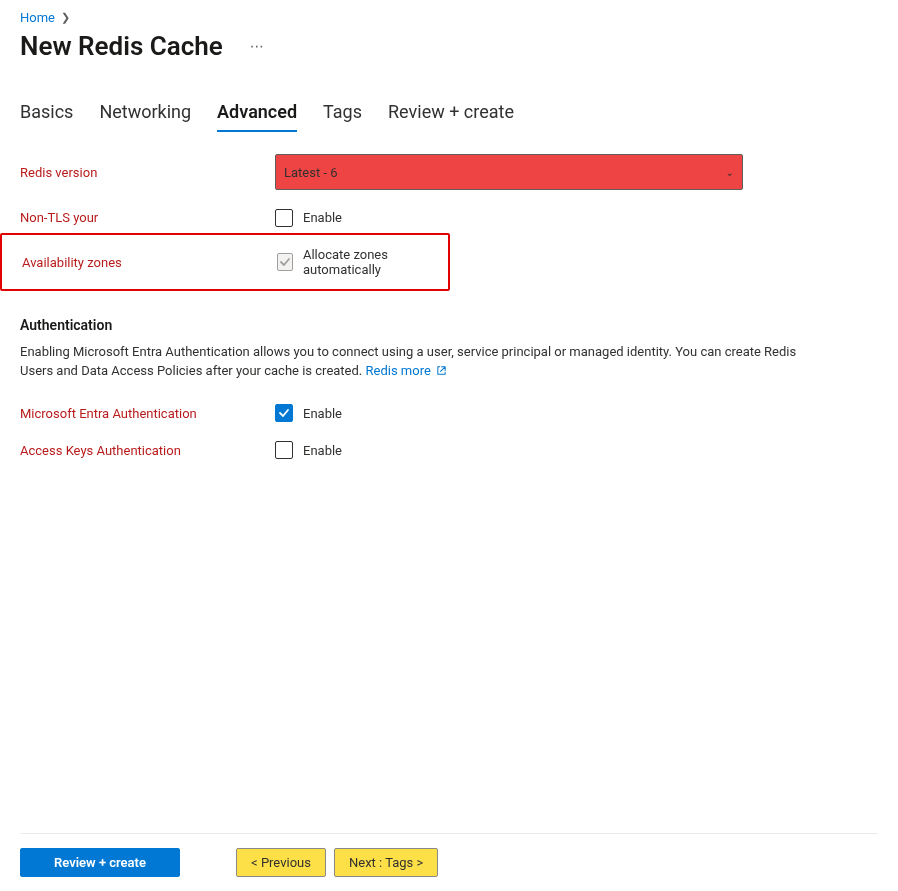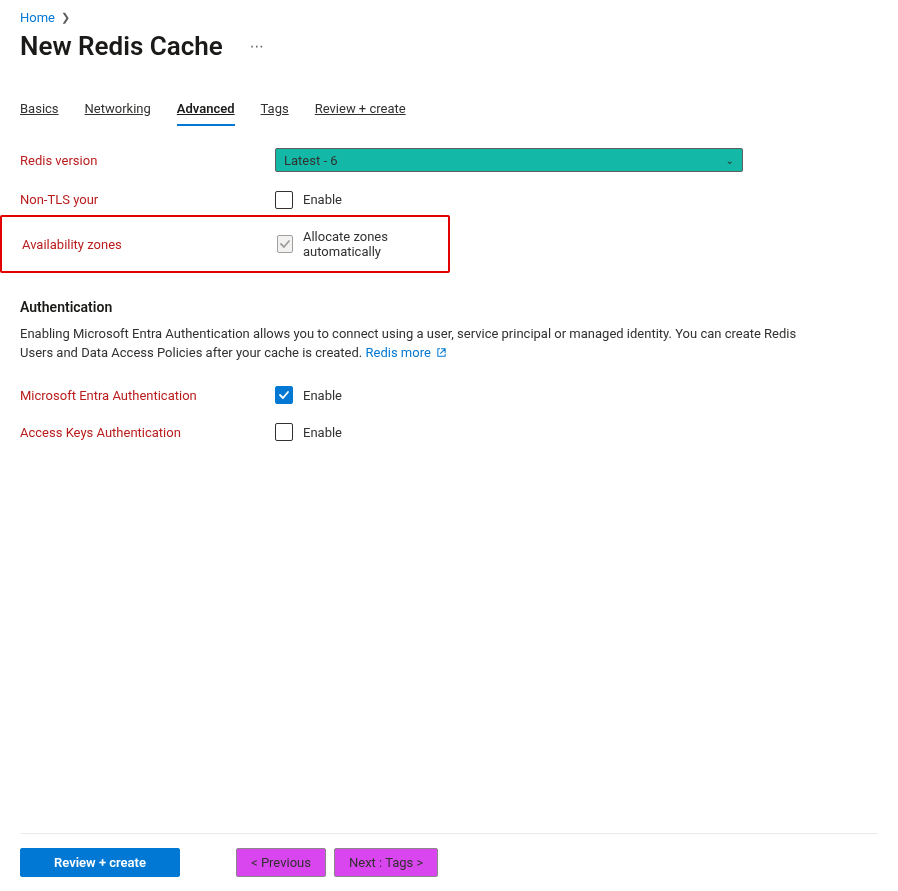--- a/index.html
+++ b/index.html
@@ -40,26 +40,25 @@
       color: #1b1a19;
     }
     .ellipsis { color: #605e5c; font-size: 14px; letter-spacing: 1px; }
     .tabs {
       display: flex;
       gap: 26px;
       border-bottom: none;
       margin-bottom: 22px;
     }
     .tab {
-      font-size: 13px;
+      font-size: 18px;
       color: #323130;
       padding: 0 0 8px 0;
       cursor: pointer;
       border-bottom: 2px solid transparent;
-      text-decoration: underline;
     }
     .tab.active {
       font-weight: 600;
       border-bottom: 2px solid #0078d4;
       color: #1b1a19;
     }
     .form-row {
       display: flex;
       align-items: center;
       margin-bottom: 18px;
@@ -71,26 +70,26 @@
       padding: 2px 0;
     }
     .form-row .ctrl-col {
       flex: 1;
       display: flex;
       align-items: center;
       gap: 10px;
     }
     .select-input {
       width: 468px;
-      height: 24px;
+      height: 36px;
       border: 1px solid #605e5c;
       border-radius: 2px;
       font-size: 13px;
       padding: 2px 8px;
-      background: #14b8a6;
+      background: #ef4444;
       display: flex;
       align-items: center;
       justify-content: space-between;
     }
     .select-input .caret { font-size: 10px; color: #323130; }
     .chk {
       width: 18px;
       height: 18px;
       border: 1px solid #323130;
       border-radius: 2px;
@@ -136,21 +135,21 @@
       gap: 8px;
       align-items: center;
       margin-top: auto;
     }
     .btn {
       font-size: 13px;
       padding: 6px 14px;
       border-radius: 2px;
       cursor: pointer;
       border: 1px solid #8a8886;
-      background: #d946ef;
+      background: #fde047;
       color: #323130;
       min-width: 90px;
       text-align: center;
     }
     .btn.primary {
       background: #0078d4;
       border-color: #0078d4;
       color: #fff;
       font-weight: 600;
       min-width: 160px;

